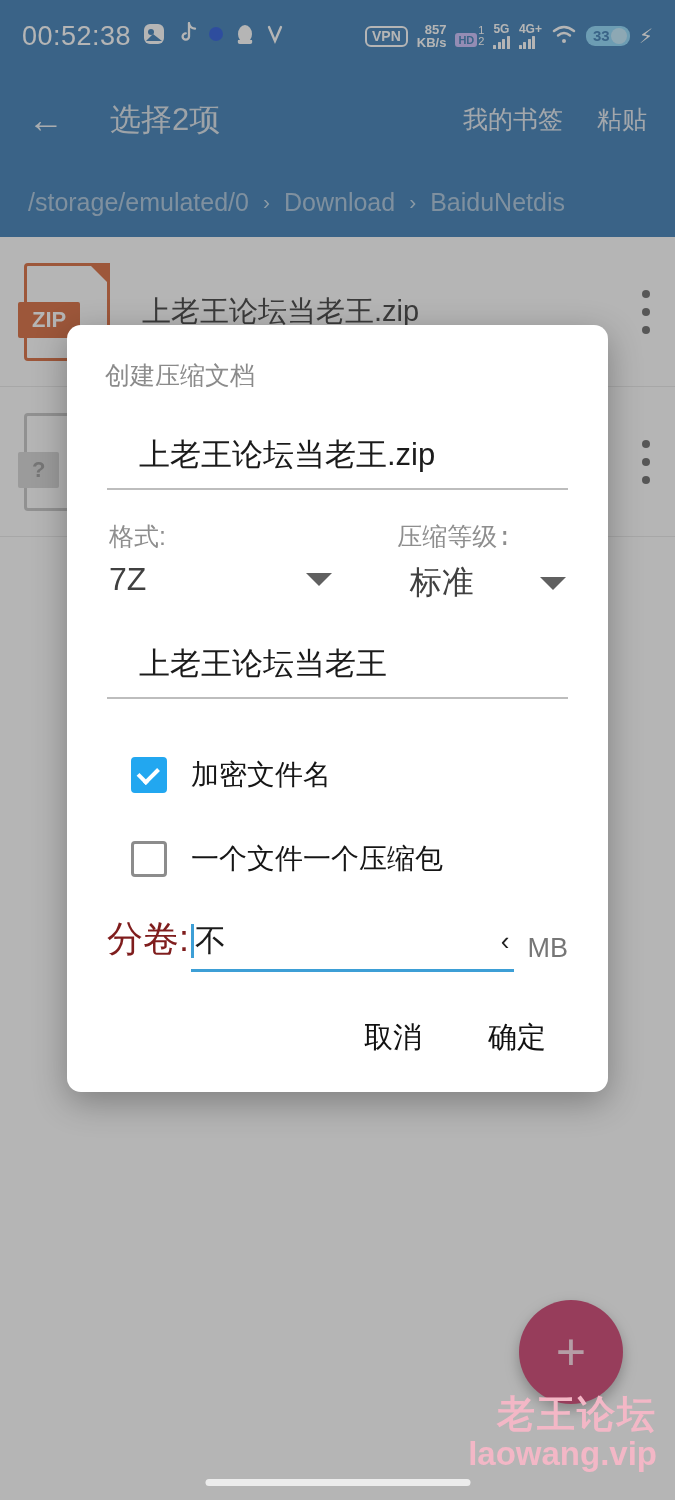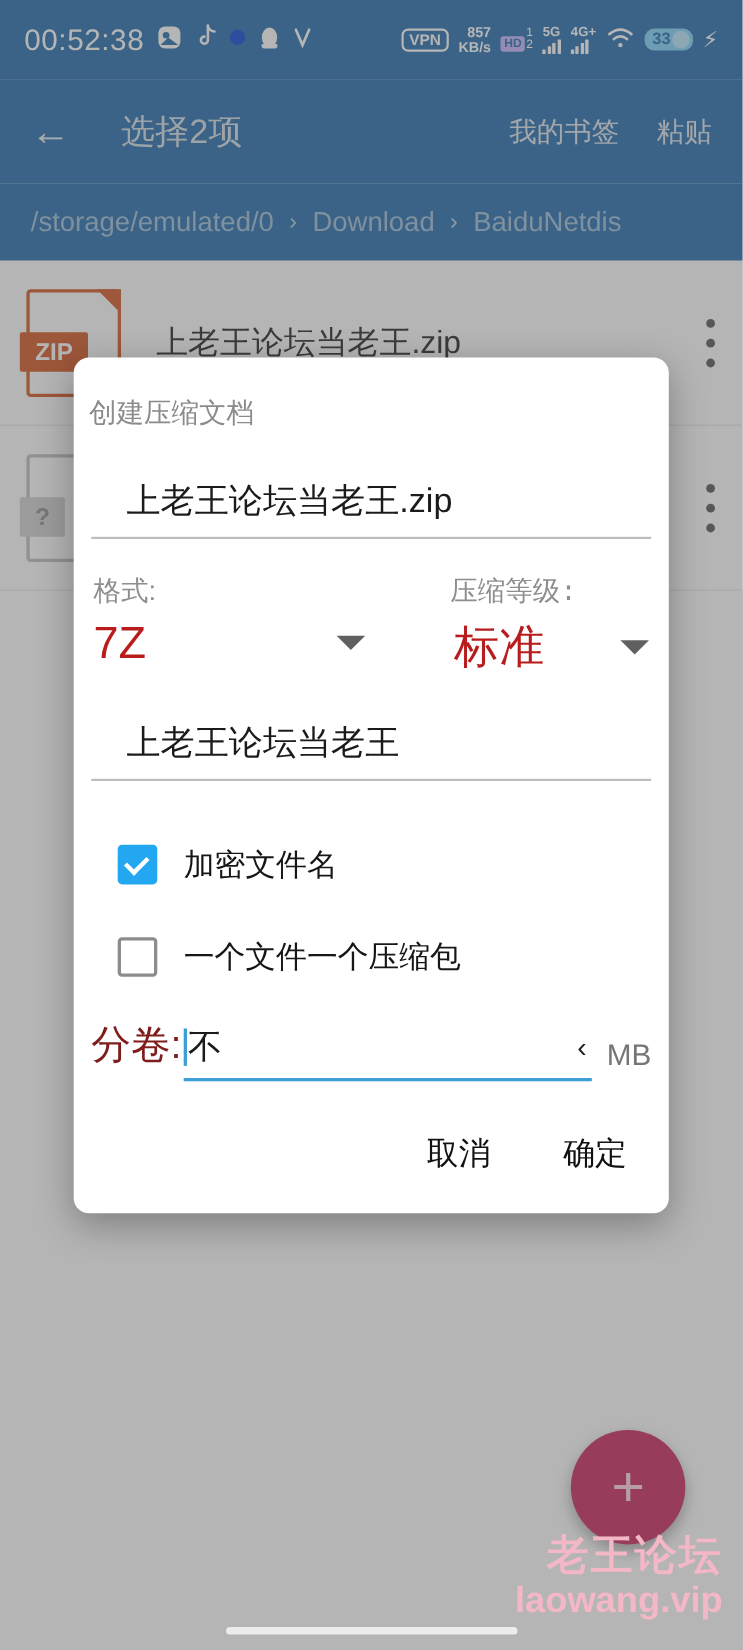--- a/index.html
+++ b/index.html
@@ -136,35 +136,35 @@
     bottom: 14px; width: 265px; height: 7px;
     border-radius: 4px; background: rgba(255,255,255,.75);
   }
 
   
   #dialog {
     position: absolute; left: 67px; top: 325px;
     width: 541px; background: #ffffff;
     border-radius: 14px;
     box-shadow: 0 10px 34px rgba(0,0,0,.3);
-    padding: 34px 14px 22px;
+    padding: 34px 38px 22px;
   }
   .dlg-title { font-size: 25px; color: #8b8b8b; margin-bottom: 42px; }
   .field {
     border-bottom: 2px solid #bdbdbd;
     padding: 0 0 12px 0; margin: 0 2px 30px;
   }
   .field .val { font-size: 31px; color: #1b1b1b; padding-left: 32px; }
   .selectors { display: flex; margin: 0 4px 8px; }
   .selcol { flex: 1; }
   .selcol.right { padding-left: 12px; font-family: Liberation Mono, monospace; }
   .sel-label { font-size: 25px; color: #8e8e8e; margin-bottom: 8px; }
   .sel-label.center { text-align: center; }
   .sel-row { display: flex; align-items: center; }
-  .sel-val { font-size: 41px; color: #b91c1c; }
+  .sel-val { font-size: 32px; color: #404040; }
   .sel-row.centerval { justify-content: space-between; }
   .sel-row.centerval .sel-val { flex: 1; text-align: center; }
   .caret {
     width: 0; height: 0; flex: none;
     border-left: 13px solid transparent;
     border-right: 13px solid transparent;
     border-top: 13px solid #606060;
     margin-left: auto;
   }
   .sel-row.centerval .caret { margin-left: 0; }

